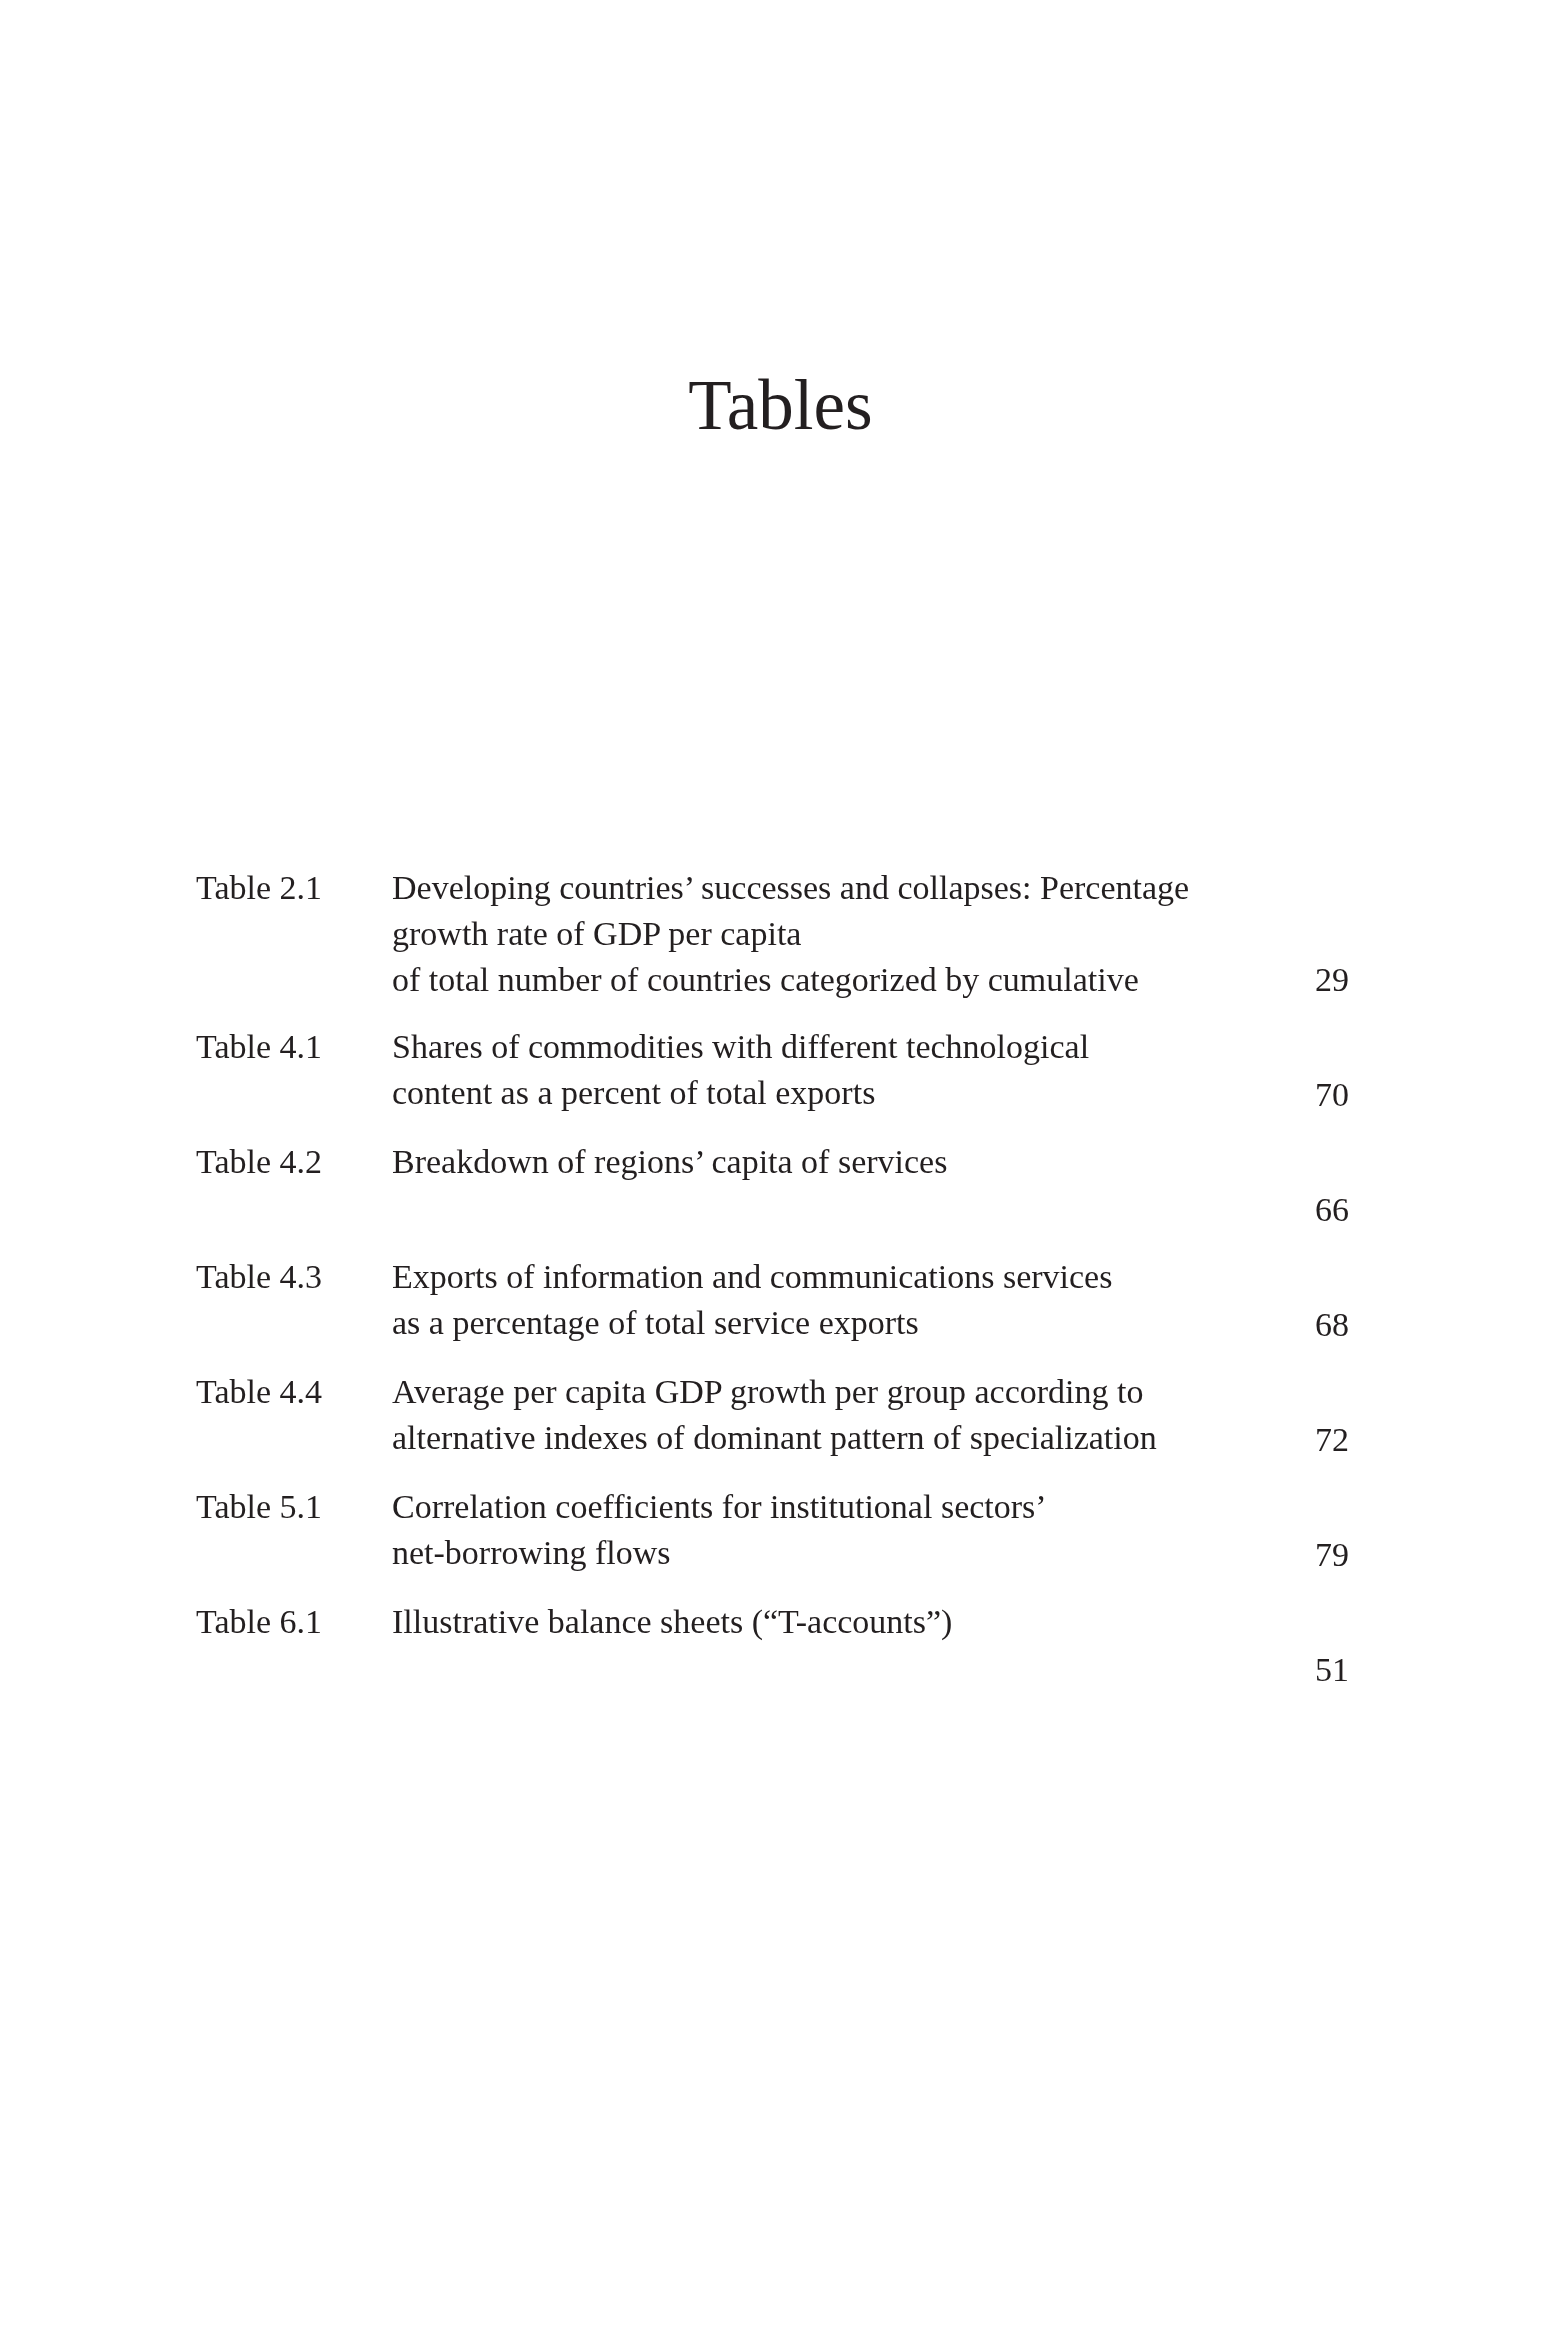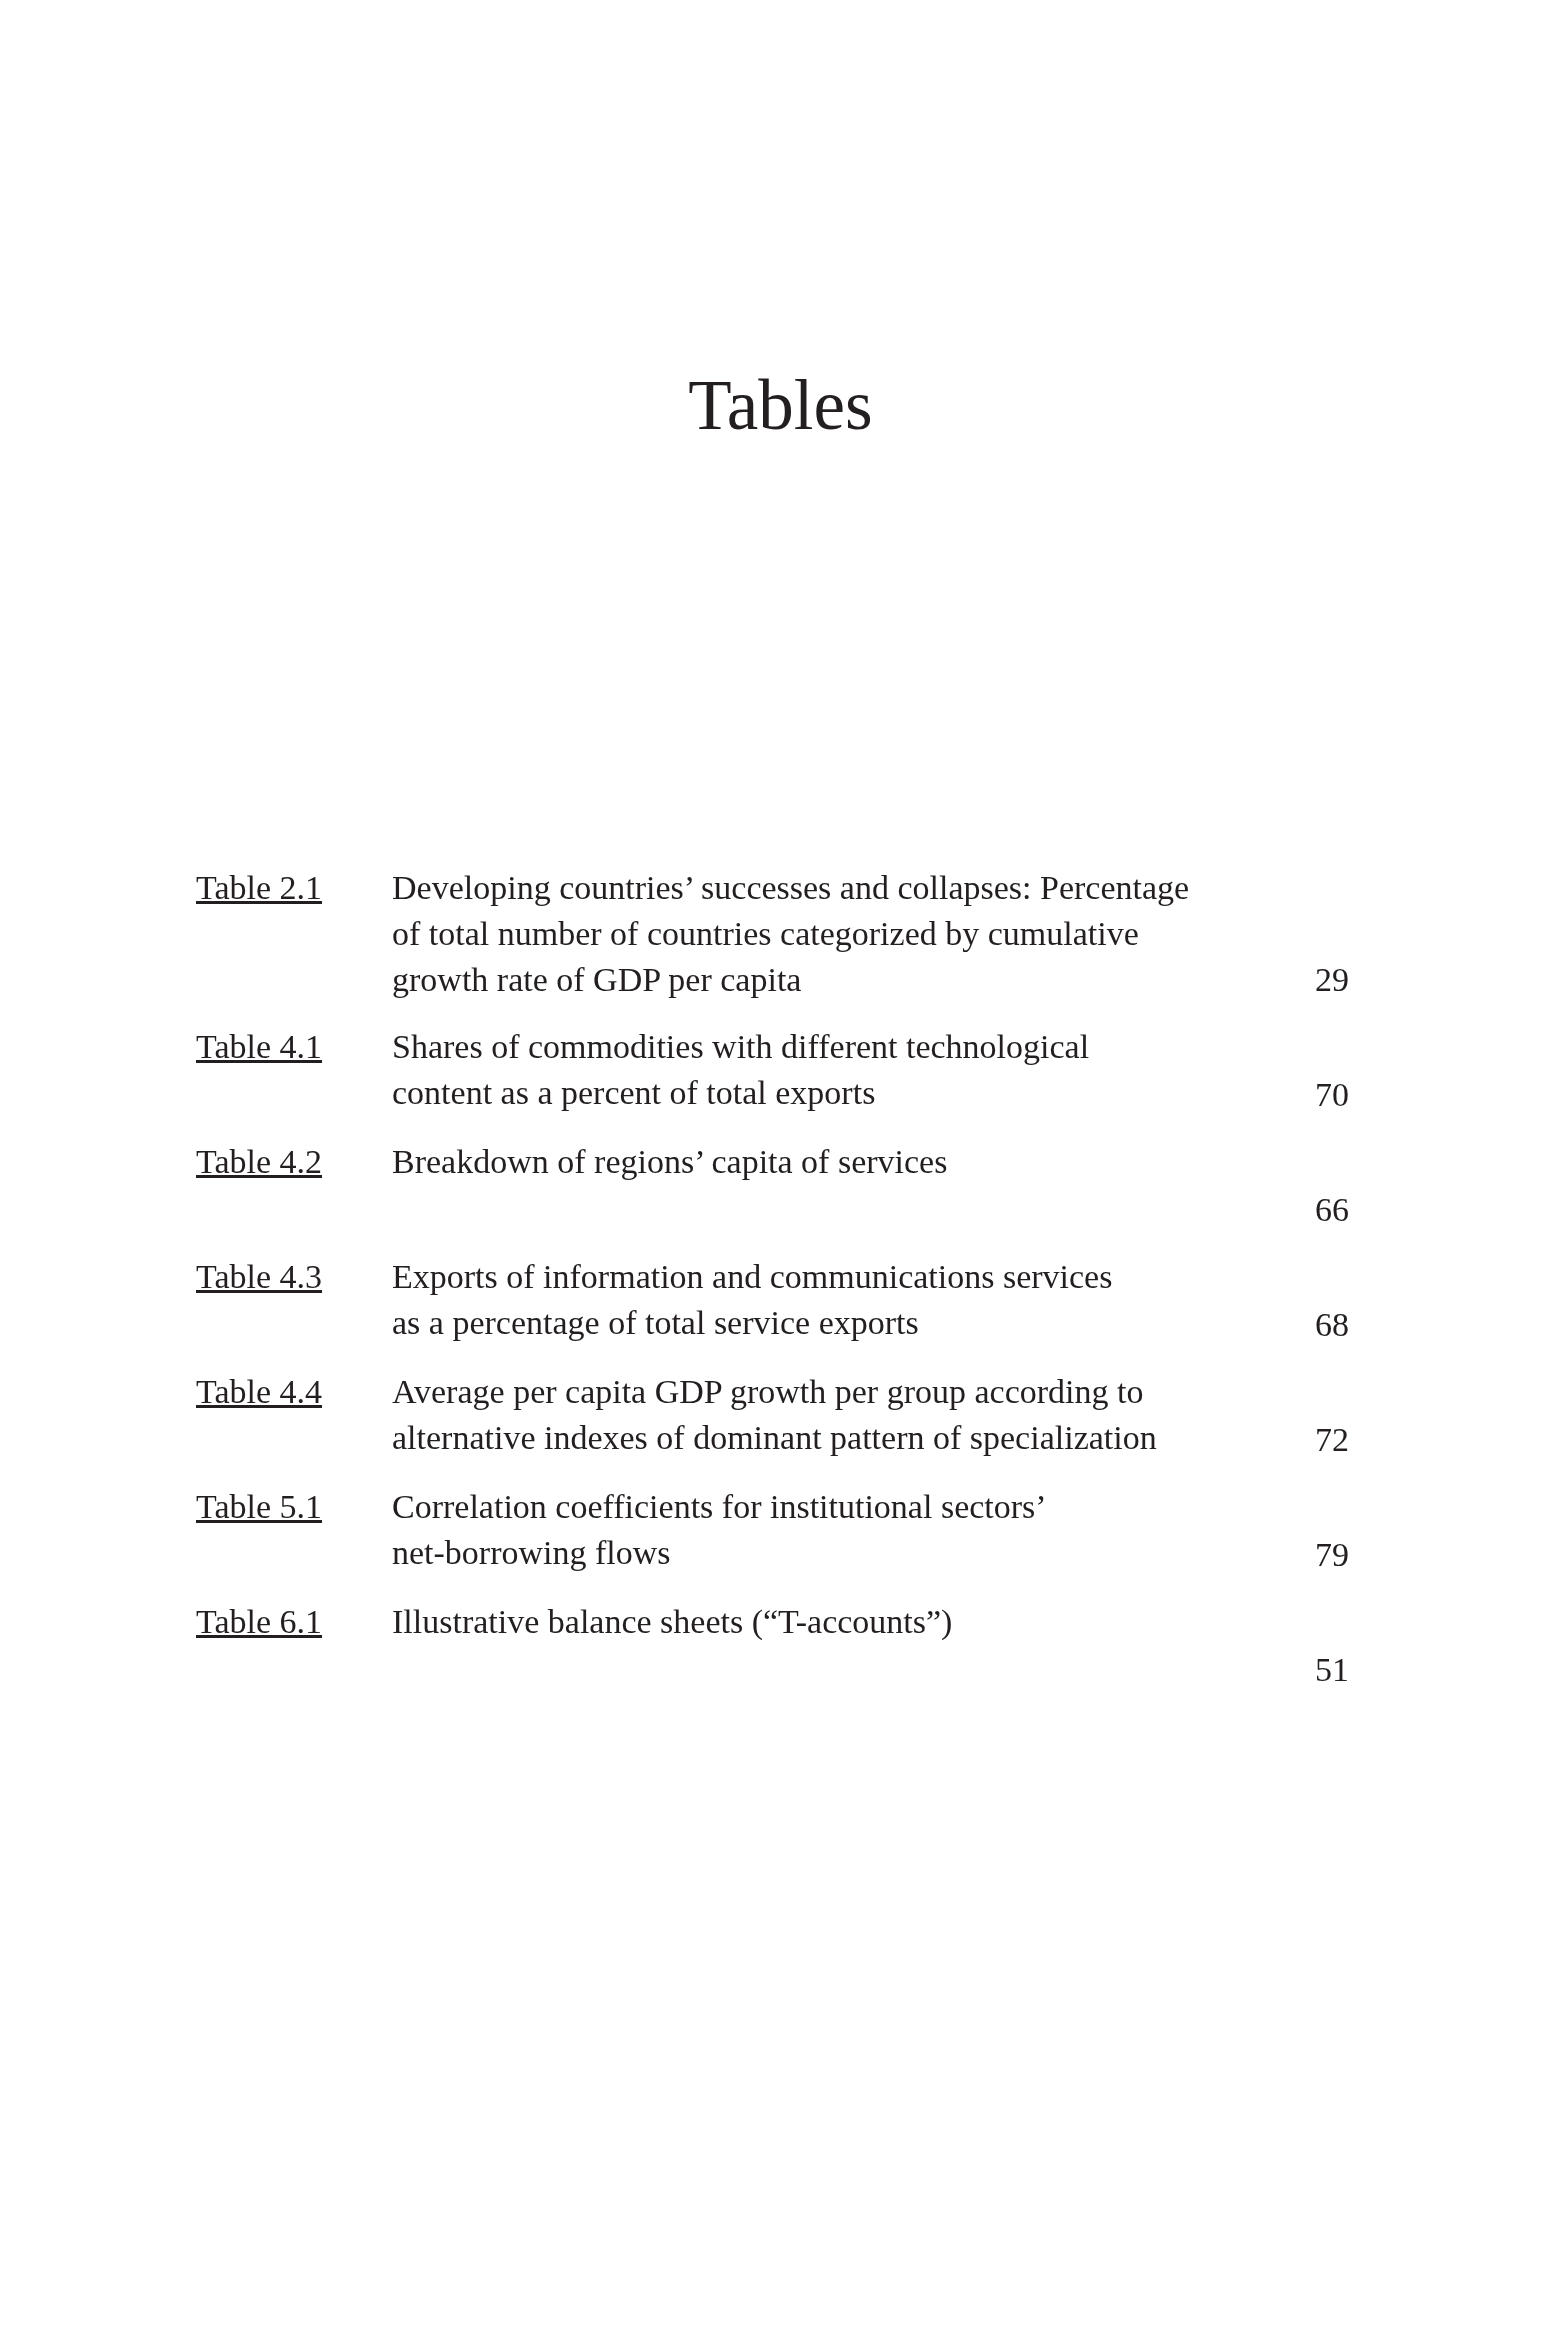--- a/index.html
+++ b/index.html
@@ -40,21 +40,20 @@
   }
   .entry {
     display: grid;
     grid-template-columns: 196px 1fr 55px;
     margin-bottom: 21px;
     font-size: 34px;
     line-height: 46px;
   }
   .entry-label {
     white-space: nowrap;
-    text-decoration: underline;
   }
   .entry-desc .desc-line {
     white-space: nowrap;
   }
   .entry-page {
     align-self: end;
     text-align: left;
     white-space: nowrap;
     margin-top: 48px;
   }
@@ -63,22 +62,22 @@
 <body>
 
 <div class="book-page">
   <h1 class="page-title">Tables</h1>
 
   <div class="entries">
   <div class="entry">
     <div class="entry-label">Table 2.1</div>
     <div class="entry-desc">
           <div class="desc-line">Developing countries’ successes and collapses: Percentage</div>
+          <div class="desc-line">growth rate of GDP per capita</div>
           <div class="desc-line">of total number of countries categorized by cumulative</div>
-          <div class="desc-line">growth rate of GDP per capita</div>
         </div>
     <div class="entry-page">29</div>
   </div>
 
   <div class="entry">
     <div class="entry-label">Table 4.1</div>
     <div class="entry-desc">
           <div class="desc-line">Shares of commodities with different technological</div>
           <div class="desc-line">content as a percent of total exports</div>
         </div>

